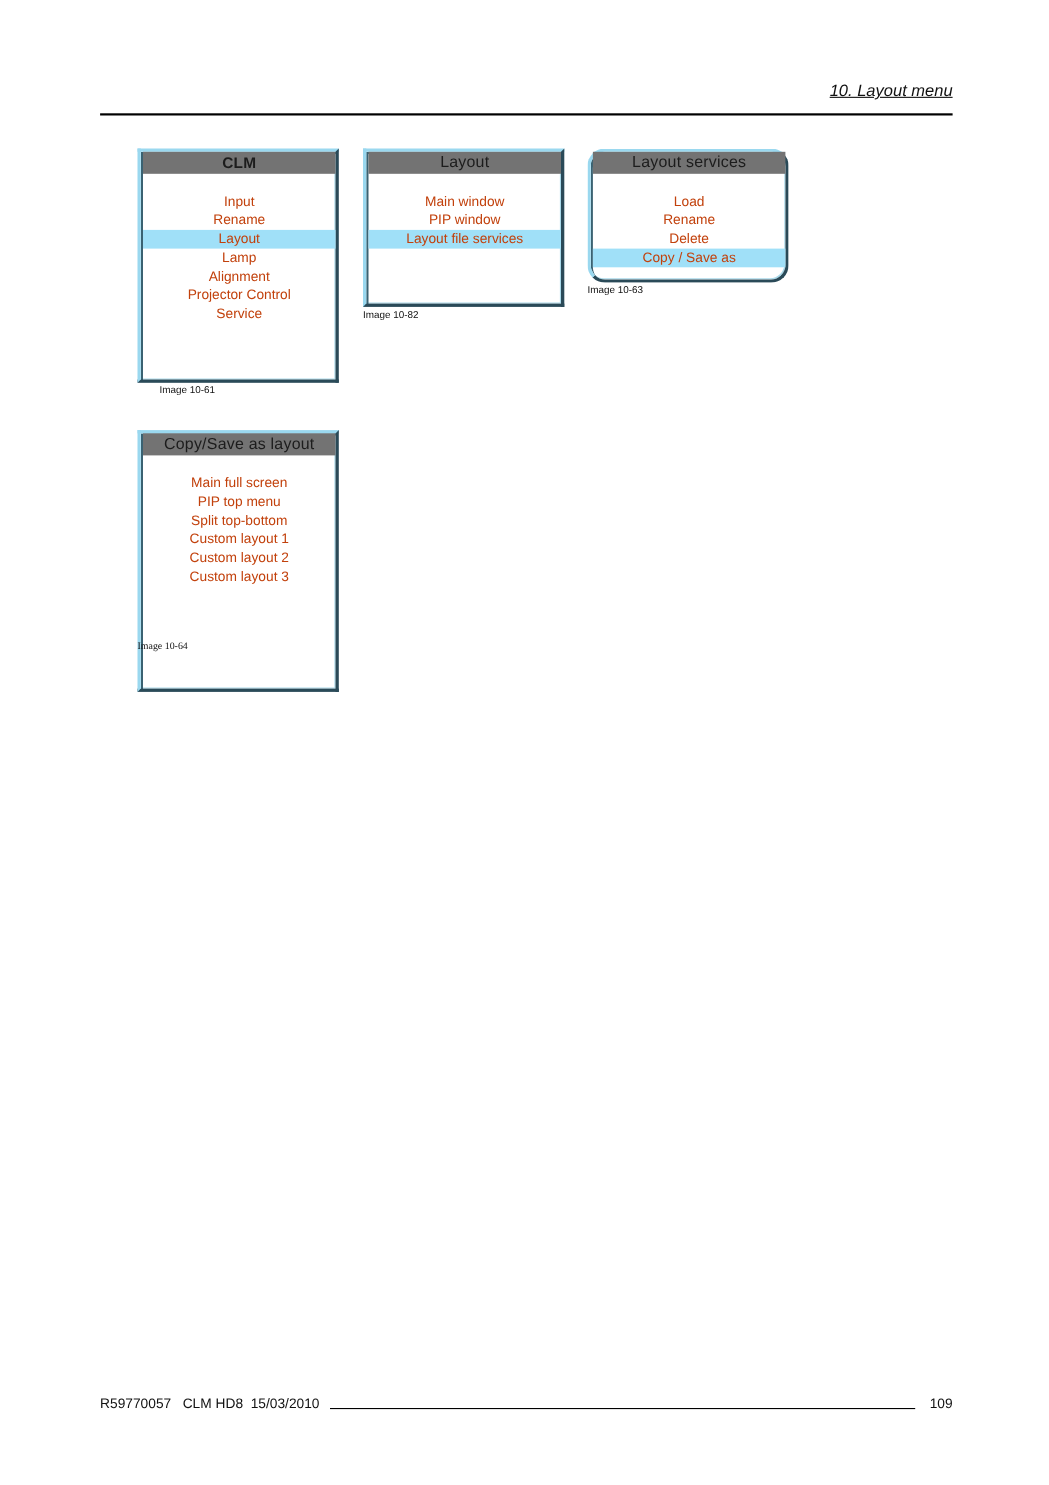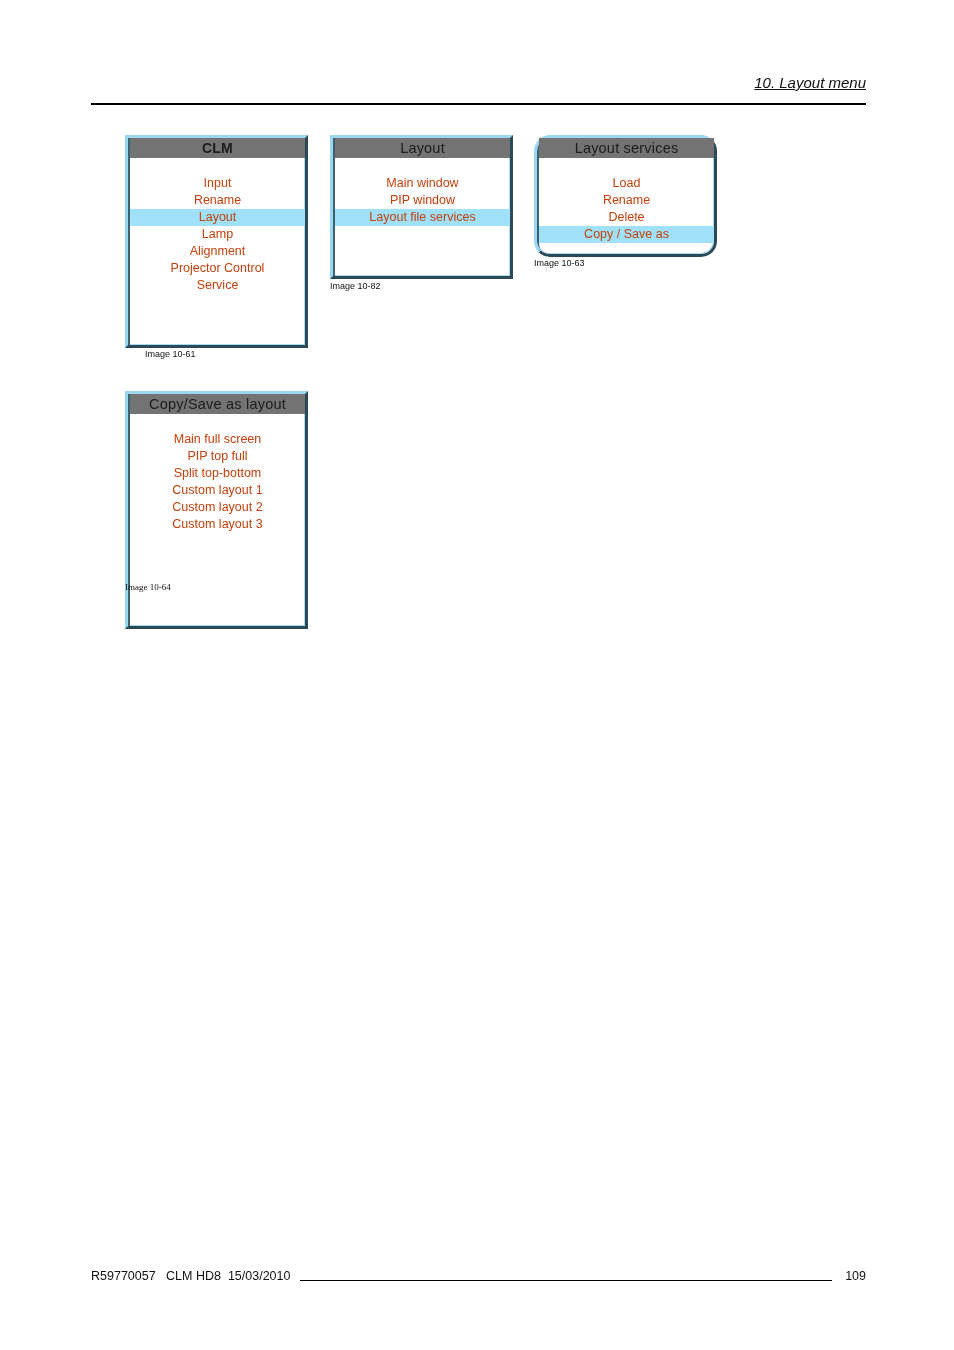--- a/index.html
+++ b/index.html
@@ -138,21 +138,21 @@
     <div class="panel-item">Delete</div>
     <div class="panel-item selected">Copy / Save as</div>
   </div>
 </div>
 <div class="caption" style="left:534px; top:258px;">Image 10-63</div>
 
 <div class="panel" style="left:125px; top:391px; width:183px; height:238px;">
   <div class="panel-title normal" style="font-size:14.5px;">Copy/Save as layout</div>
   <div class="panel-items">
     <div class="panel-item">Main full screen</div>
-    <div class="panel-item">PIP top full</div>
+    <div class="panel-item">PIP top menu</div>
     <div class="panel-item">Split top-bottom</div>
     <div class="panel-item">Custom layout 1</div>
     <div class="panel-item">Custom layout 2</div>
     <div class="panel-item">Custom layout 3</div>
   </div>
 </div>
 <div class="caption" style="left:125px; top:582px;font-family:Liberation Serif, serif;">Image 10-64</div>
 
 <div class="footer-left">R59770057   CLM HD8  15/03/2010</div>
 <div class="footer-rule"></div>

